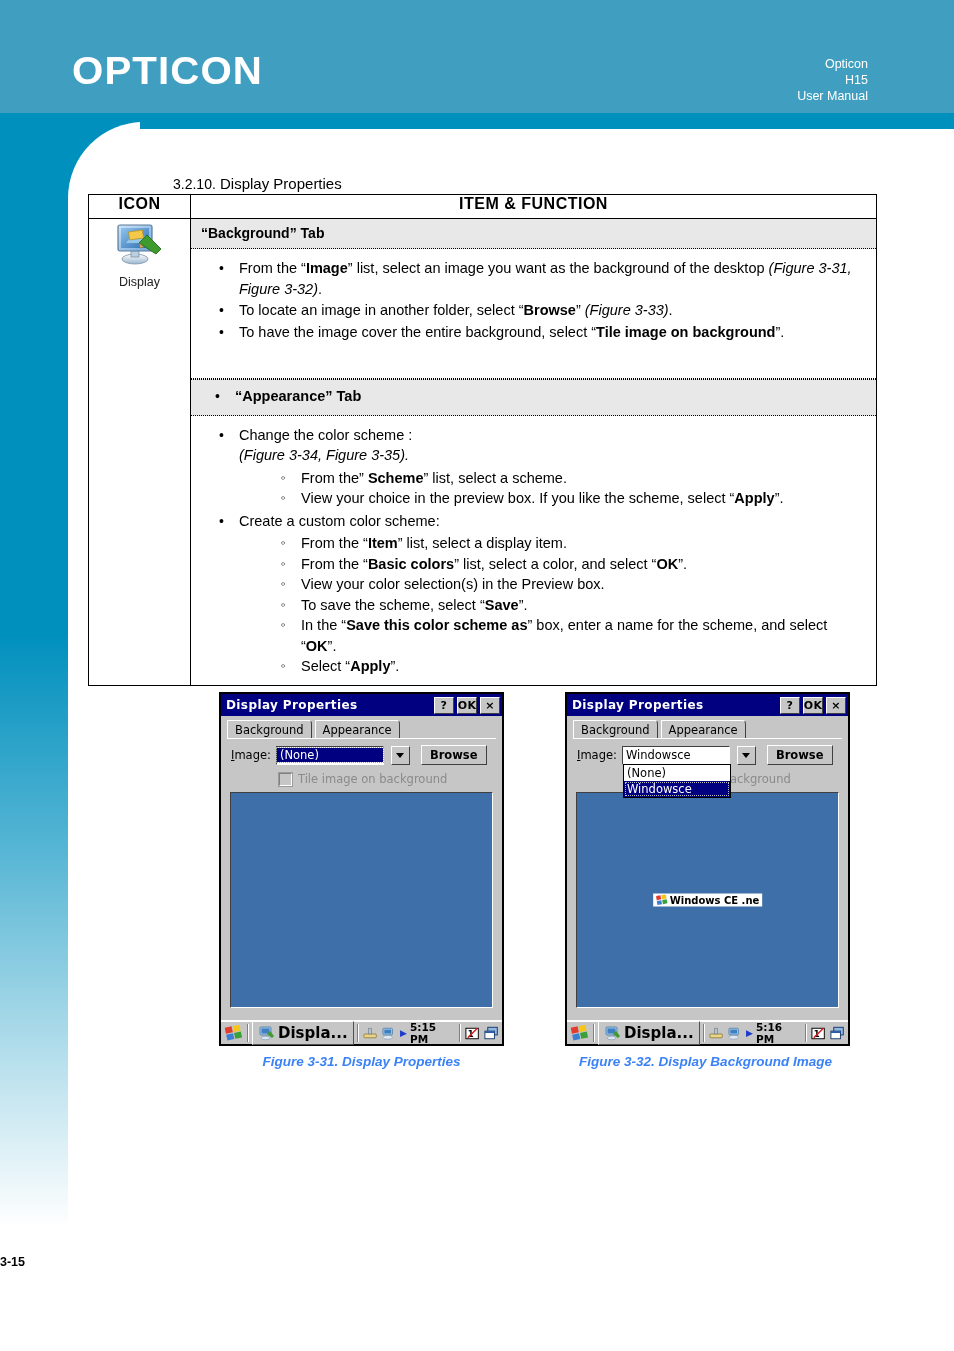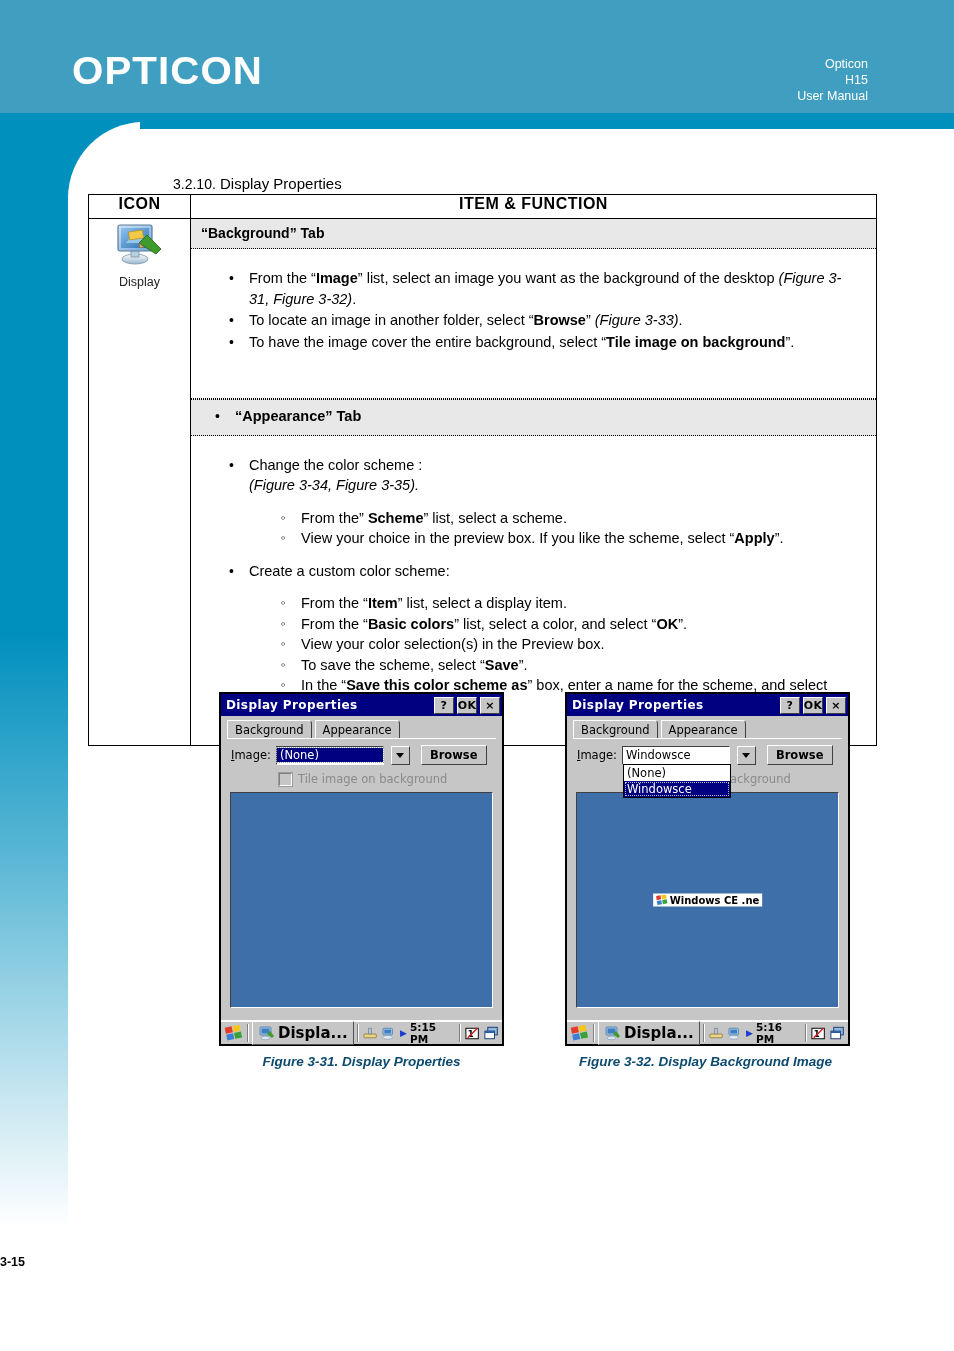--- a/index.html
+++ b/index.html
@@ -101,21 +101,21 @@
     font-size:14px;
     min-height:28px;
   }
   .tabrow.second { border-top:1px dotted #000; }
   .block {
     padding:7px 12px 8px 12px;
     border-bottom:1px dotted #000;
   }
   .block.last { border-bottom:none; }
 
-  ul.b { list-style:none; margin:12px; padding:0; }
+  ul.b { list-style:none; margin:2px; padding:0; }
   ul.b > li {
     position:relative; padding-left:34px; margin:0 0 1px 0;
     font-size:14.5px; line-height:20.5px;
   }
   ul.b > li::before {
     content:"\2022"; position:absolute; left:14px; top:0; font-size:14px;
   }
   ul.c { list-style:none; margin:0 0 0 0; padding:0; }
   ul.c > li {
     position:relative; padding-left:98px; margin:0; font-size:14.5px; line-height:20.5px;
@@ -221,21 +221,21 @@
     font-size:15px; font-weight:bold; padding:2px 5px;
     background:#c6c6c6;
     border-top:1px solid #fff; border-left:1px solid #fff;
     border-right:1px solid #505050; border-bottom:1px solid #505050;
   }
   .tb-sep { width:2px; height:18px; border-left:1px solid #808080; border-right:1px solid #fff; }
   .tb-time { font-size:10.5px; font-weight:bold; }
   .tb-ico { width:17px; height:17px; }
   .fig-cap {
     position:absolute; text-align:center; width:100%;
-    font-size:13.5px; font-weight:bold; font-style:italic; color:#0c4a6e;
+    font-size:13.5px; font-weight:bold; font-style:italic; color:#3b82f6;
   }
   .dropdown-list {
     position:absolute; z-index:20;
     background:#fff; border:1px solid #000;
     width:108px;
   }
   .dropdown-list div { font-size:11.5px; padding:1px 3px; }
   .dropdown-list div.hl { background:#000080; color:#fff; outline:1px dotted #bbb; outline-offset:-2px;}
   .cebadge {
     position:absolute; left:50%; top:50%; transform:translate(-50%,-50%);

